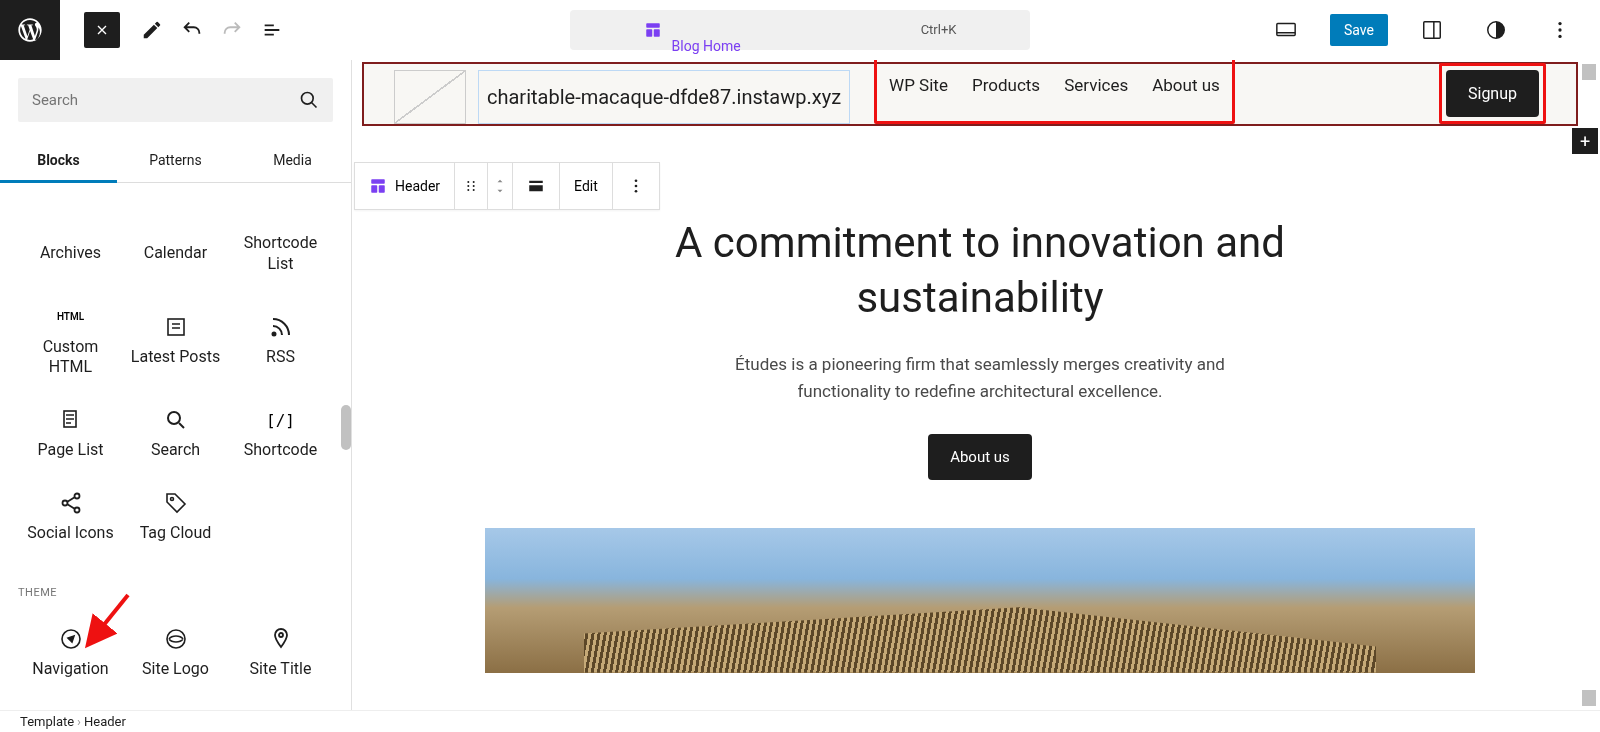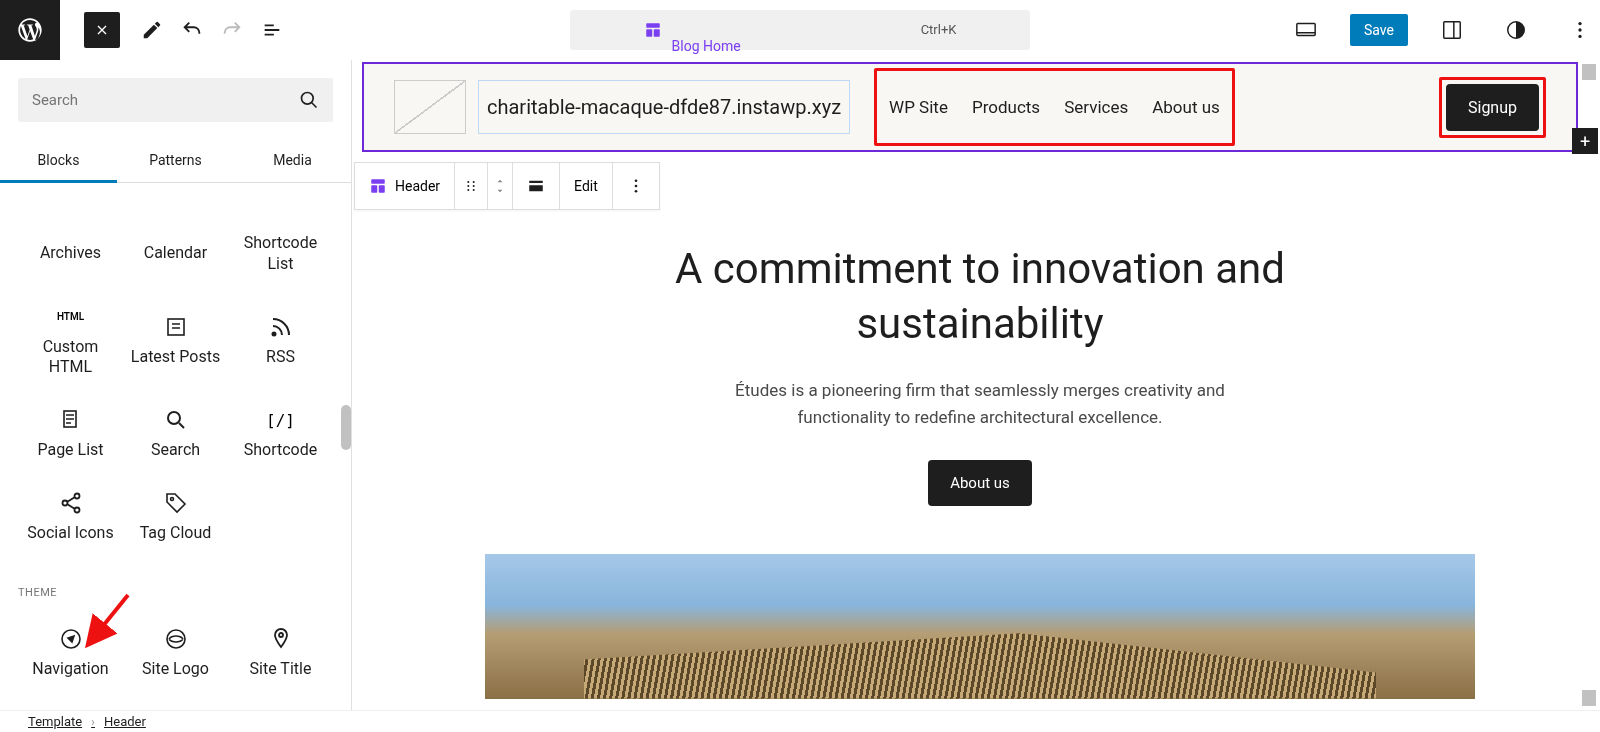--- a/index.html
+++ b/index.html
@@ -9,42 +9,42 @@
 .topbar { height: 60px; display: flex; align-items: center; border-bottom: 1px solid transparent; }
 .wp-logo { width: 60px; height: 60px; background: #1e1e1e; display: flex; align-items: center; justify-content: center; cursor: pointer; }
 .wp-logo svg { fill: #fff; }
 .close-btn { width: 36px; height: 36px; background: #1e1e1e; color: #fff; display: flex; align-items: center; justify-content: center; margin-left: 24px; border-radius: 2px; cursor: pointer; }
 .top-icon { width: 40px; height: 40px; display: flex; align-items: center; justify-content: center; cursor: pointer; color: #1e1e1e; }
 .top-icon.disabled { color: #bbb; }
 .top-center { position: absolute; left: 50%; transform: translateX(-50%); display: flex; align-items: center; background: #f0f0f0; border-radius: 4px; height: 40px; padding: 0 20px; width: 460px; justify-content: center; gap: 180px; }
 .top-center-left { display: flex; align-items: center; gap: 10px; }
 .top-center-left span { color: #7b3ff2; font-size: 14px; margin-top: 32px; }
 .top-center-right { color: #555; font-size: 13px; }
-.top-right { margin-left: auto; display: flex; align-items: center; gap: 24px; }
+.top-right { margin-left: auto; display: flex; align-items: center; gap: 24px; padding-right: 20px; }
 .save-btn { background: #007cba; color: #fff; border: none; padding: 8px 14px; border-radius: 2px; font-size: 14px; cursor: pointer; }
 
 
 .main { display: flex; height: 650px; }
 .sidebar { width: 352px; border-right: 1px solid #e0e0e0; display: flex; flex-direction: column; position: relative; }
 .search-box { margin: 18px; background: #f0f0f0; border-radius: 2px; display: flex; align-items: center; padding: 0 14px; height: 44px; }
 .search-box input { border: none; background: transparent; outline: none; flex: 1; font-size: 15px; color: #555; }
 .tabs { display: flex; }
 .tab { flex: 1; text-align: center; padding: 12px 0; font-size: 14px; color: #1e1e1e; cursor: pointer; border-bottom: 1px solid #ddd; }
-.tab.active { border-bottom: 3px solid #007cba; font-weight: 400; }
+.tab.active { border-bottom: 3px solid #007cba; font-weight: 700; }
 .blocks-panel { flex: 1; overflow-y: auto; overflow-x: hidden; padding: 0 18px; }
 .block-grid { display: grid; grid-template-columns: repeat(3, 1fr); gap: 0; }
 .block-item { display: flex; flex-direction: column; align-items: center; justify-content: center; padding: 18px 4px 12px; cursor: pointer; text-align: center; }
 .block-item svg, .block-item .biicon { width: 24px; height: 24px; margin-bottom: 8px; display:flex; align-items:center; justify-content:center; }
 .block-item .bilabel { font-size: 16px; color: #1e1e1e; line-height: 1.3; }
 .section-label { font-size: 11px; color: #757575; letter-spacing: 0.5px; text-transform: uppercase; padding: 30px 0 10px 0; }
 .scroll-handle { position: absolute; right: 0; top: 345px; width: 10px; height: 45px; background: #c1c1c1; border-radius: 5px; }
 
 
 .canvas-wrap { flex: 1; position: relative; overflow: hidden; padding-left: 8px; }
-.site-header { border: 2px solid #6d28d9; background: #f8f7f4; margin: 2px 22px 0 2px; height: 90px; display: flex; align-items: center; padding: 0 30px; position: relative; }
+.site-header { border: 2px solid #7f1d1d; background: #f8f7f4; margin: 2px 22px 0 2px; height: 64px; display: flex; align-items: flex-end; padding: 0 30px; position: relative; }
 .site-logo-ph { width: 72px; height: 54px; border: 1px solid #ccc; background: linear-gradient(to bottom right, transparent 49%, #ccc 49%, #ccc 51%, transparent 51%); margin-right: 12px; }
 .site-title { font-size: 20px; color: #1e1e1e; font-weight: 400; border: 1px solid #bdd9f5; padding: 14px 8px; }
 .navlinks { display:flex; gap: 24px; margin-left: 24px; align-items: center; padding: 26px 12px; }
 .navlinks a { color: #1e1e1e; text-decoration: none; font-size: 17px; cursor: pointer; }
 .signup-btn { background: #1e1e1e; color: #fff; border: none; padding: 14px 22px; font-size: 16px; border-radius: 4px; margin-left: auto; cursor: pointer; }
 .hl-red { border: 3px solid #e11; border-radius: 2px; }
 
 .floating-toolbar { display: flex; position: absolute; top: 102px; left: 2px; background: #fff; border: 1px solid #ddd; height: 48px; align-items: stretch; box-shadow: 0 1px 2px rgba(0,0,0,0.05); }
 .ft-item { display: flex; align-items: center; justify-content: center; border-right: 1px solid #ddd; padding: 0 14px; cursor: pointer; font-size: 14px; gap: 8px; }
 .ft-item:last-child { border-right: none; }
@@ -57,21 +57,21 @@
 .hero-img::after { content:""; position:absolute; top:55%; left:10%; right:10%; bottom:0; background: repeating-linear-gradient(100deg,#5c4728 0 3px,#c5a977 3px 6px); clip-path: polygon(0 40%, 55% 0, 100% 60%, 100% 100%, 0 100%); }
 
 .plus-fab { position: absolute; top: 68px; right: 2px; width: 26px; height: 26px; background: #1e1e1e; color: #fff; display: flex; align-items: center; justify-content: center; font-size: 18px; cursor: pointer; }
 .canvas-scroll { position: absolute; right: 4px; top: 4px; width: 14px; height: 16px; background: #c1c1c1; }
 .canvas-scroll-bot { position: absolute; right: 4px; bottom: 4px; width: 14px; height: 16px; background: #c1c1c1; }
 
 
 .anno-arrow { position: absolute; top: 530px; left: 80px; pointer-events:none; }
 
 
-.breadcrumb { height: 22px; display: flex; align-items: center; padding-left: 28px; gap: 9px; font-size: 13px; color: #1e1e1e; border-top: 1px solid #eee; text-decoration: underline; }
+.breadcrumb { height: 22px; display: flex; align-items: center; padding-left: 20px; gap: 3px; font-size: 13px; color: #1e1e1e; border-top: 1px solid #eee; }
 .breadcrumb .chev { color: #999; }
 </style>
 </head>
 <body>
 
 <div class="topbar">
   <div class="wp-logo">
     <svg width="28" height="28" viewBox="0 0 24 24">
         <path d="M12 2C6.5 2 2 6.5 2 12s4.5 10 10 10 10-4.5 10-10S17.5 2 12 2zM3.5 12c0-1.2.3-2.4.7-3.4l4 11C5.6 18.2 3.5 15.4 3.5 12zm8.5 8.5c-.8 0-1.6-.1-2.4-.3l2.5-7.4 2.6 7.1c0 .1 0 .1.1.1-.9.3-1.8.5-2.8.5zm1.2-12.5c.5 0 1-.1 1-.1.5 0 .4-.7 0-.7 0 0-1.4.1-2.3.1-.9 0-2.3-.1-2.3-.1-.5 0-.5.7-.1.7 0 0 .4.1.9.1l1.3 3.7-1.9 5.7-3.2-9.4c.5 0 1-.1 1-.1.5 0 .4-.7 0-.7 0 0-1.4.1-2.3.1h-.5C6.3 4.9 9 3.5 12 3.5c2.2 0 4.3.9 5.8 2.2h-.1c-.9 0-1.5.7-1.5 1.5 0 .7.4 1.3.9 2 .3.6.7 1.3.7 2.4 0 .7-.3 1.6-.7 2.8l-.9 2.8-3-9.2zm6.2 1.7c.7 1.3 1.1 2.8 1.1 4.3 0 3.3-1.8 6.2-4.5 7.7l2.6-7.5c.5-1.2.6-2.2.6-3.1.2-.5.2-1 .2-1.4z"></path>
       </svg>

